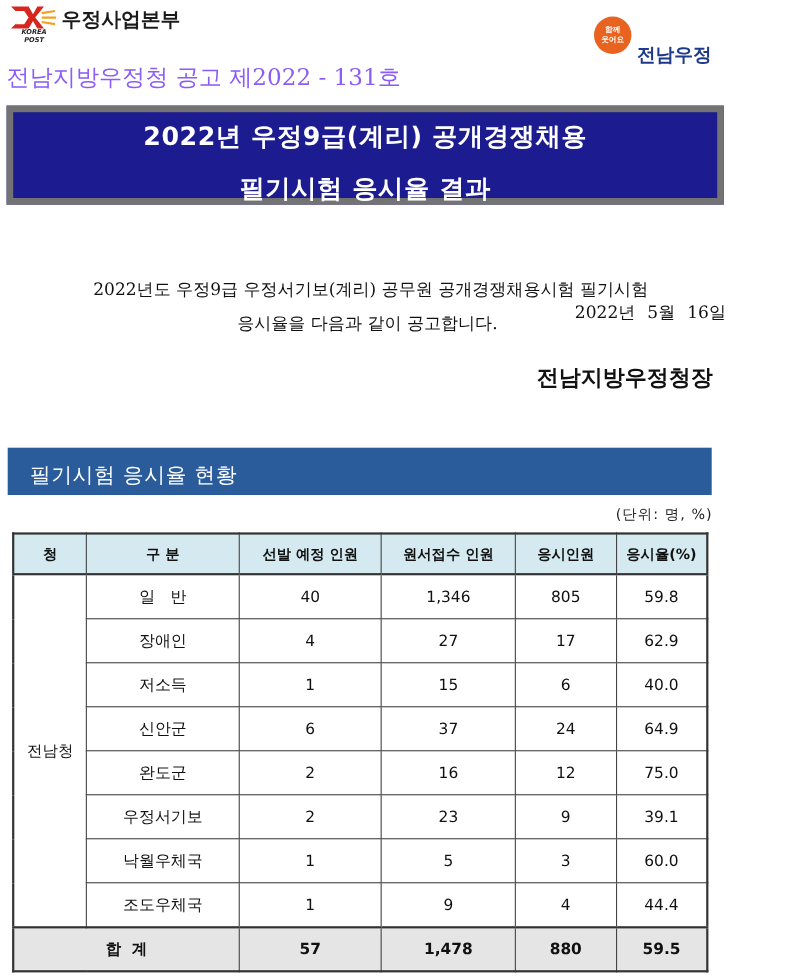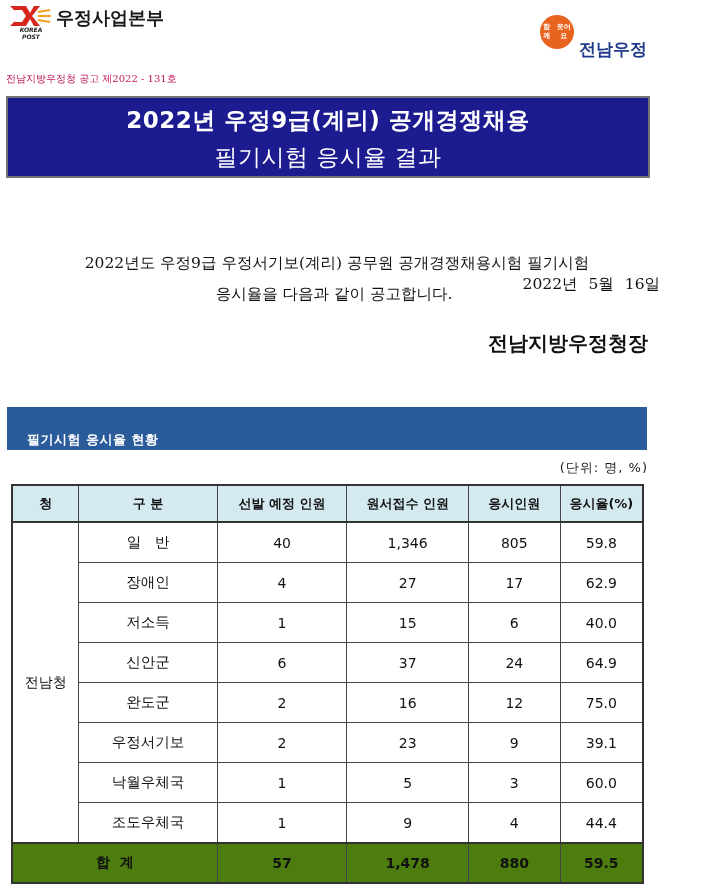--- a/index.html
+++ b/index.html
@@ -7,48 +7,48 @@
   .abs { position:absolute;text-align:center; }
 
   
   .logo-left { left:8px; top:4px; height:34px; display:flex; align-items:flex-start; }
   .kp-mark { width:44px; height:34px; position:relative; }
   .kp-mark svg { position:absolute; left:0; top:0; }
   .kp-text { position:absolute; left:2px; top:22px; font-size:6px; font-weight:bold; font-style:italic; color:#222; letter-spacing:0; }
   .kp-name { font-size:18px; font-weight:bold; color:#1a1a1a; margin-left:4px; margin-top:2px; letter-spacing:0px; }
 
   .logo-right { left:540px; top:2px; display:flex; align-items:center; }
-  .circle-badge { width:34px; height:34px; border-radius:50%; background:#e8631f; color:#fff; font-size:7px; font-weight:bold; display:flex; flex-direction:row; align-items:center; justify-content:center; line-height:9px; }
+  .circle-badge { width:34px; height:34px; border-radius:50%; background:#e8631f; color:#fff; font-size:7px; font-weight:bold; display:flex; flex-direction:column; align-items:center; justify-content:center; line-height:9px; }
   .jn-name { font-size:17px; font-weight:bold; color:#1f3a8a; margin-left:5px;margin-top:36px; }
 
-  .notice-no { left:6px; top:72px; font-family:"DejaVu Serif", serif; font-size:10px; color:#be185d; }
+  .notice-no { left:6px; top:56px; font-family:"DejaVu Serif", serif; font-size:21px; color:#8b5cf6; }
 
-  .title-box { left:6px; top:96px; width:640px; height:78px; background:#1c1b8f; border:2px solid #737373; color:#fff; text-align:center; }
+  .title-box { left:6px; top:96px; width:640px; height:78px; background:#1c1b8f; border:6px solid #737373; color:#fff; text-align:center; }
   .title-box .t1 { font-size:23px; font-weight:bold; margin-top:7px; letter-spacing:0.5px; }
-  .title-box .t2 { font-size:23px; font-weight:normal; margin-top:6px; letter-spacing:0.5px; }
+  .title-box .t2 { font-size:23px; font-weight:bold; margin-top:16px; letter-spacing:0.5px; }
 
   .body-text { left:14px; top:200px; width:640px; font-family:"DejaVu Serif", serif; font-size:15.5px; line-height:31px; color:#111; }
   .body-text .l1 { padding-left:6px;margin-top:48px; }
 
   .date { right:60px; top:274px; font-family:"DejaVu Serif", serif; font-size:15.5px; color:#111; word-spacing:6px; }
   .signer { right:72px; top:318px; font-family:"DejaVu Sans", sans-serif; font-weight:bold; font-size:20px; color:#111;margin-top:12px; }
 
   .section-bar { left:7px; top:407px; width:640px; height:43px; background:#2a5b9a; color:#fff; }
-  .section-bar span { position:absolute; left:20px; top:24px; font-size:13px; font-weight:bold; letter-spacing:0.5px; }
+  .section-bar span { position:absolute; left:20px; top:12px; font-size:19px; font-weight:normal; letter-spacing:0.5px; }
 
   .unit { right:72px; top:459px; font-size:13px; color:#222; letter-spacing:1px; }
 
   table.stats { position:absolute; left:11px; top:484px; width:633px; border-collapse:collapse; font-family:"DejaVu Sans", sans-serif; }
   table.stats { border:2px solid #333; }
   table.stats th, table.stats td { border:1px solid #444; text-align:center; padding:0; }
   table.stats thead th { background:#d4eaf0; height:35px; font-size:13px; font-weight:bold; color:#111; border-bottom:2px solid #333; }
   table.stats tbody td { height:39px; font-size:14px; color:#111; }
   table.stats tbody td.cat { font-size:14.5px; }
   table.stats tbody td.org { font-weight:normal; font-size:14px; }
-  table.stats tfoot td { background:#4d7c0f; height:38px; font-weight:bold; font-size:14px; border-top:2px solid #333; }
+  table.stats tfoot td { background:#e5e5e5; height:38px; font-weight:bold; font-size:14px; border-top:2px solid #333; }
   col.c1 { width:67px; } col.c2 { width:139px; } col.c3 { width:130px; } col.c4 { width:122px; } col.c5 { width:92px; } col.c6 { width:83px; }
 </style>
 </head>
 <body>
 
 <div class="abs logo-left">
   <div class="kp-mark">
     <svg width="44" height="24" viewBox="0 0 44 24">
       <polygon points="2,2 18,2 22,9 26,2 32,2 24,12 32,22 26,22 22,15 18,22 2,22 12,12" fill="#d7261e"></polygon>
       <polygon points="6,6 14,6 18,12 14,18 6,18 11,12" fill="#ffffff"></polygon>

